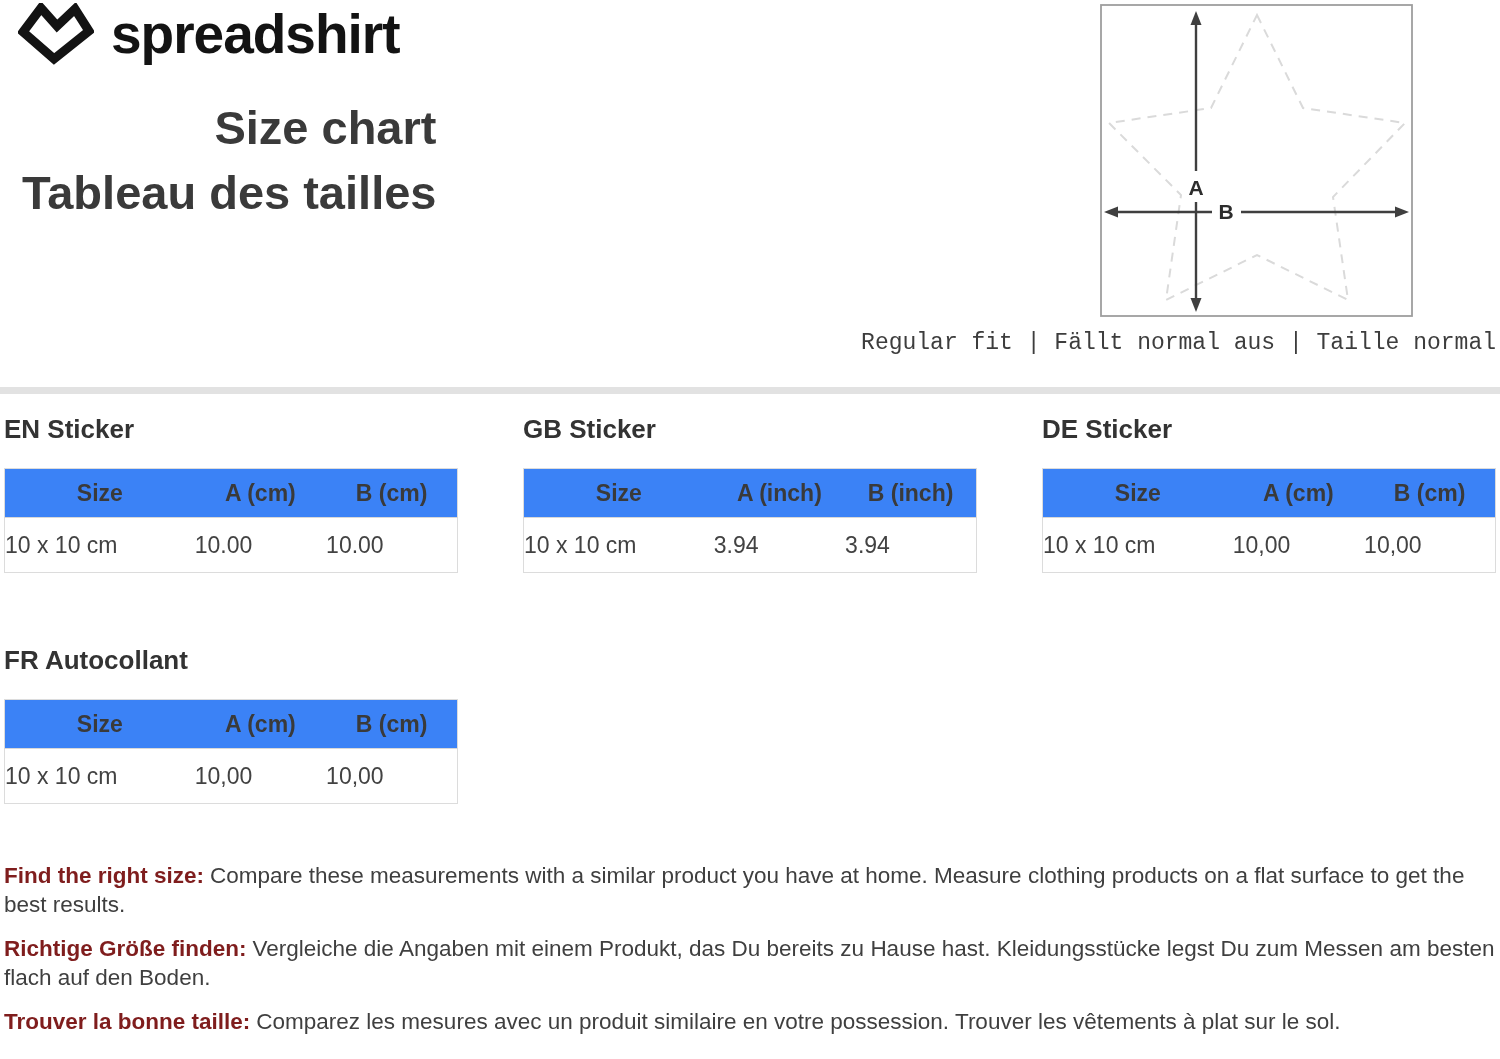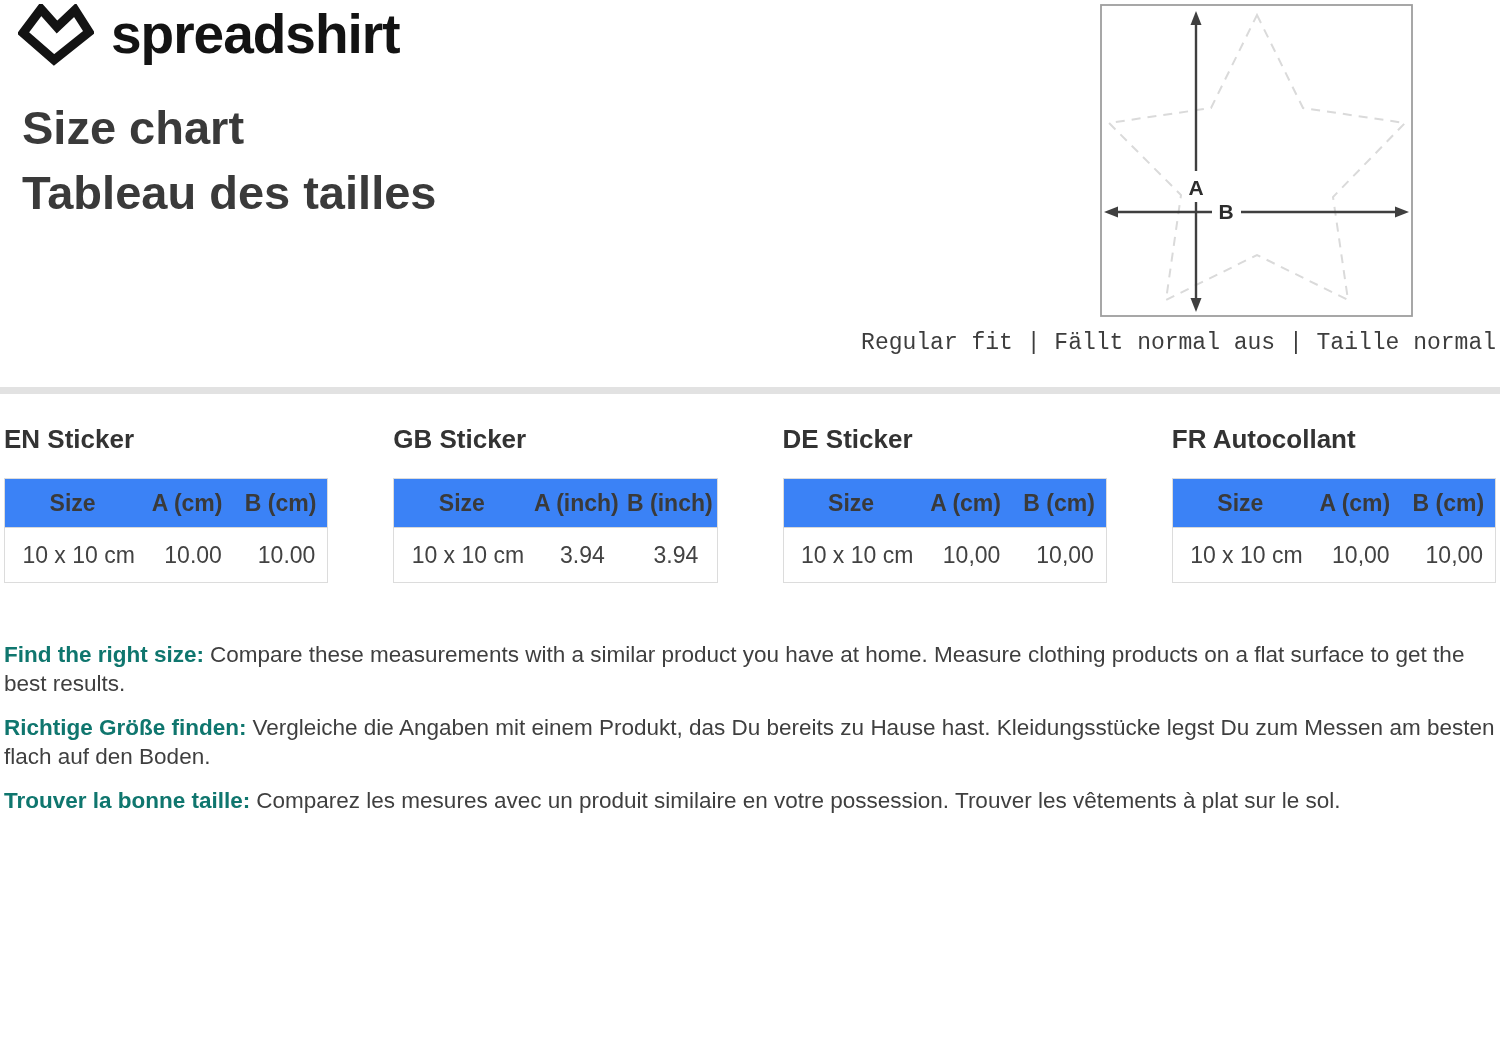--- a/index.html
+++ b/index.html
@@ -8,54 +8,54 @@
     width: 1500px; height: 1059px;
     font-family: "Liberation Sans", sans-serif;
     color: #3c3c3c;
     overflow: hidden;
     position: relative;
   }
 
   
   header { position: relative; height: 387px; }
 
-  .brand { position: absolute; top: 2px; left: 18px; display: flex; align-items: flex-end; gap: 17px; }
+  .brand { position: absolute; top: 2px; left: 18px; display: flex; align-items: center; gap: 17px; }
   .brand svg { width: 76px; height: 62px; display: block; }
   .brand-name { font-size: 55px; font-weight: 700; color: #131313; letter-spacing: -1px; }
 
-  .titles { position: absolute; left: 22px; top: 96px; font-size: 47px; line-height: 64.5px; font-weight: 700; color: #3a3a3a; }
+  .titles { position: absolute; left: 22px; top: 96px; font-size: 47px; line-height: 64.5px; font-weight: 700; color: #3a3a3a; text-align: right; }
 
   .diagram { position: absolute; top: 4px; right: 87px; width: 313px; height: 313px; }
   .diagram svg { width: 100%; height: 100%; display: block; }
   .diagram text { font-family: "Liberation Sans", sans-serif; font-size: 21px; font-weight: 700; fill: #2d2d2d; text-anchor: middle; }
 
   .fit-caption { position: absolute; top: 330px; right: 4px; font-size: 23px; line-height: 26px; color: #3d3d3d; font-family: Liberation Mono, monospace; }
 
   
   .divider { height: 7px; background: #e2e2e2; }
 
   
   main { padding: 0 4px; }
-  .tables-grid { display: grid; grid-template-columns: 1fr 1fr 1fr 1fr; column-gap: 65px; row-gap: 74px; margin-top: 32px; }
+  .tables-grid { display: grid; grid-template-columns: 1fr 1fr 1fr; column-gap: 65px; row-gap: 74px; margin-top: 22px; }
   .size-section h2 { font-size: 26px; line-height: 26px; font-weight: 700; color: #333333; margin-bottom: 26px; }
 
   table.size-table { width: 100%; border-collapse: collapse; border: 1px solid #dcdcdc; table-layout: fixed; }
   .size-table th {
     height: 49px; background: #3b82f6;
     border-bottom: 1px solid #d8d8d8;
     font-size: 23px; font-weight: 700; color: #3a3a3a; text-align: center;
   }
-  .size-table td { height: 55px; font-size: 23px; color: #424242; text-align: center; background: #ffffff; padding-left: 12px; }
+  .size-table td { height: 55px; font-size: 23px; color: #424242; background: #ffffff; }
   .size-table .col-size { width: 42%; }
   .size-table .col-a, .size-table .col-b { width: 29%; }
 
   
   .notes { margin-top: 57px; }
   .note { font-size: 22.5px; line-height: 29px; color: #3f3f3f; margin-bottom: 15px; }
-  .note strong { color: #0f766e; margin-right: 6px; }
+  .note strong { color: #7f1d1d; margin-right: 6px; }
 </style>
 </head>
 <body>
 
 <header>
   <div class="brand">
     <svg viewBox="0 0 76 62" aria-hidden="true">
       <polygon points="5,29 23,5 39,23 57,6 71,28 36,56" fill="none" stroke="#131313" stroke-width="9" stroke-linejoin="miter"></polygon>
     </svg>
     <span class="brand-name">spreadshirt</span>

